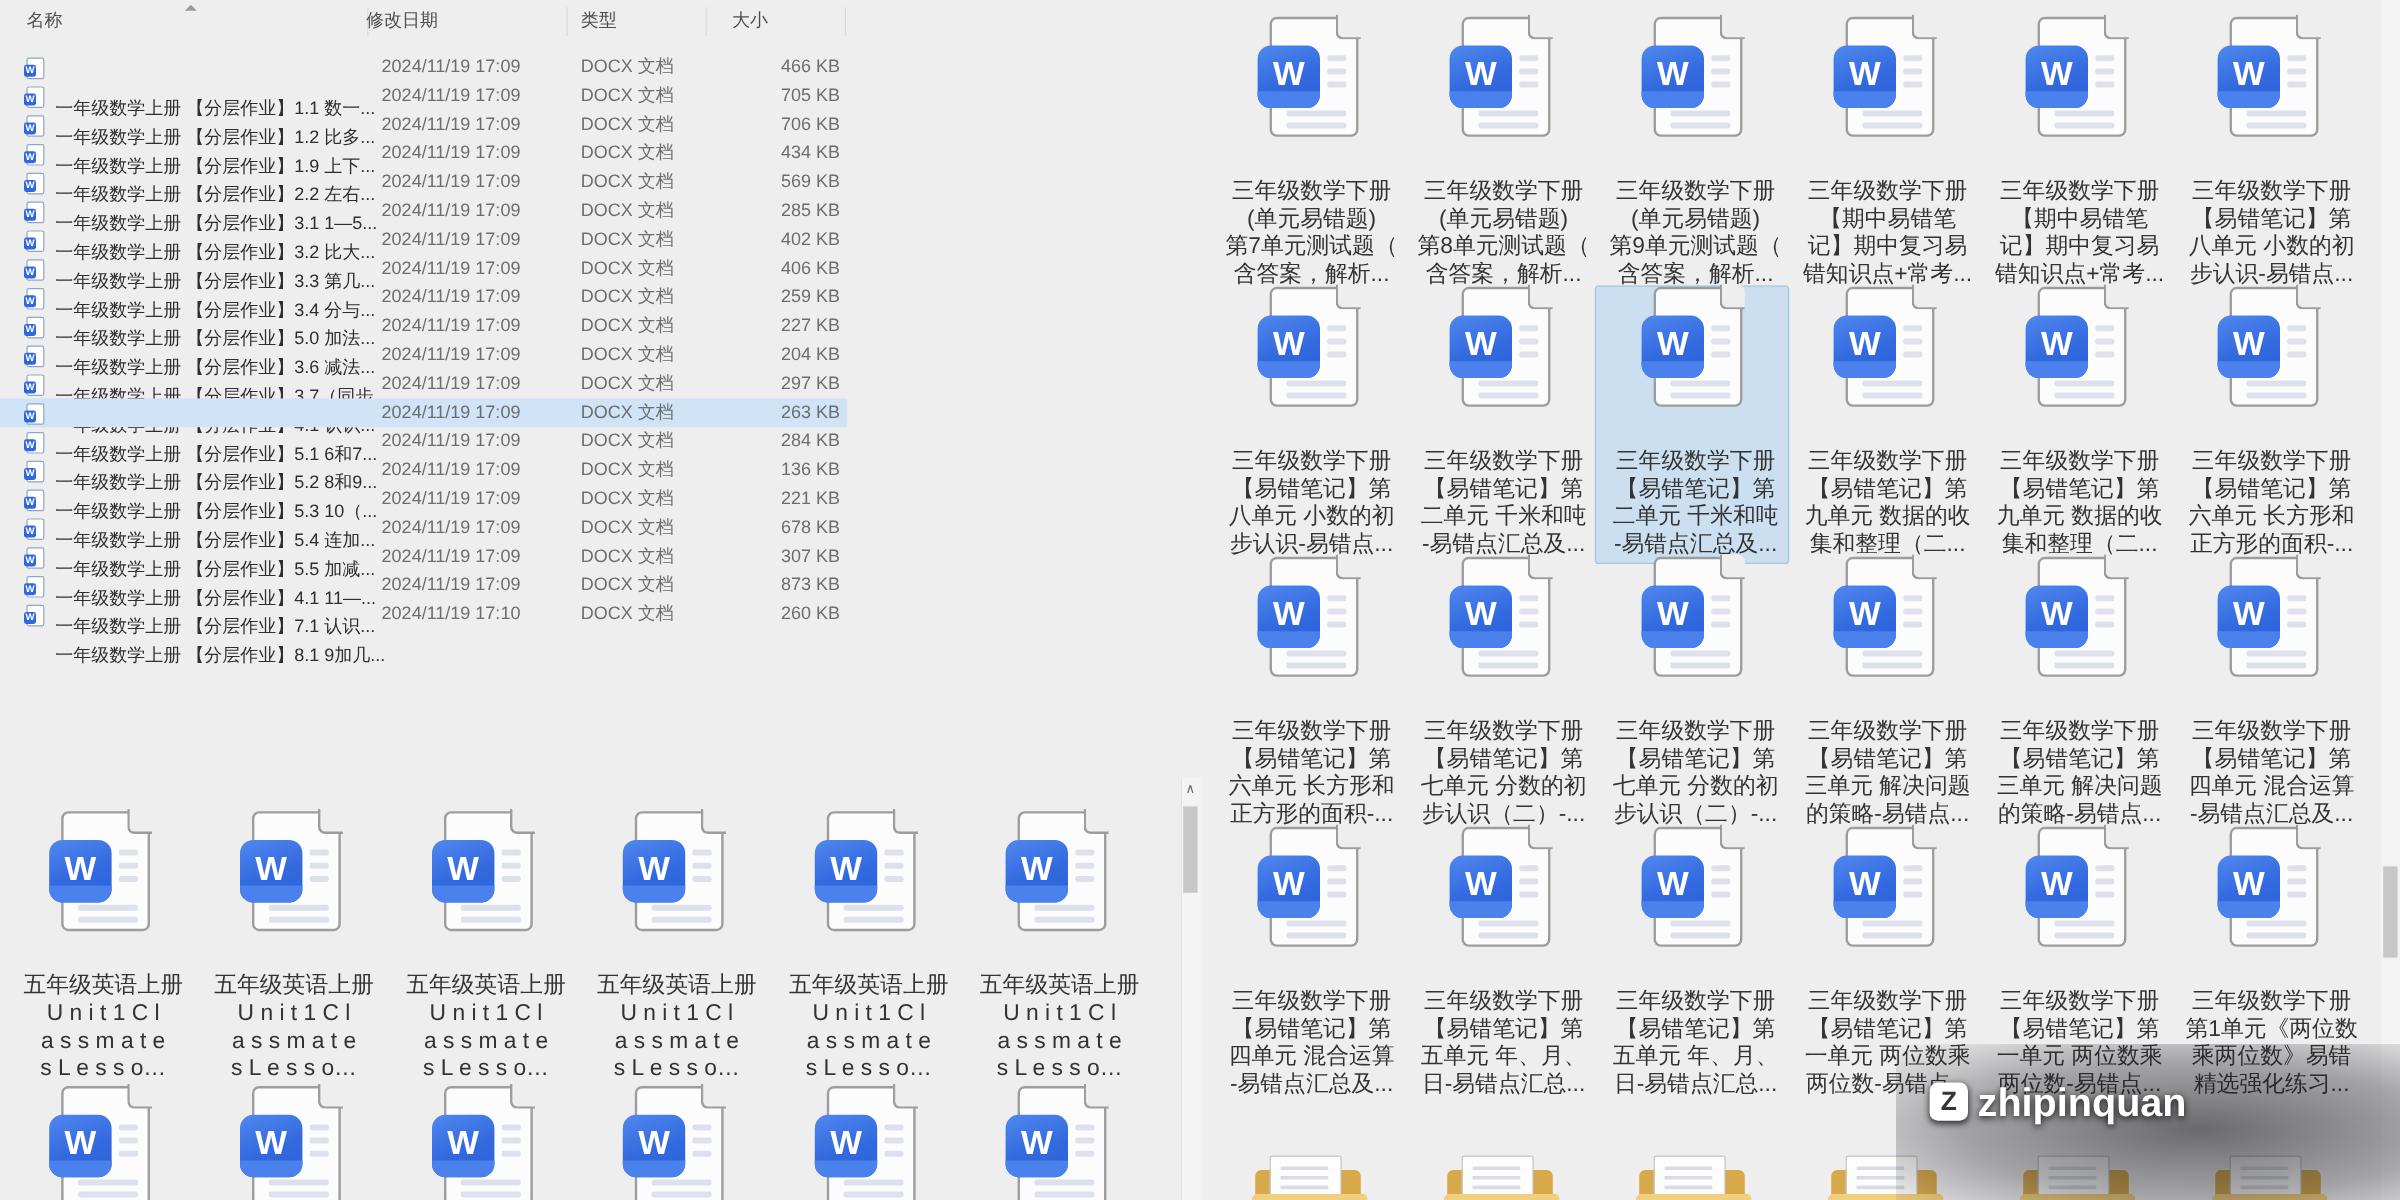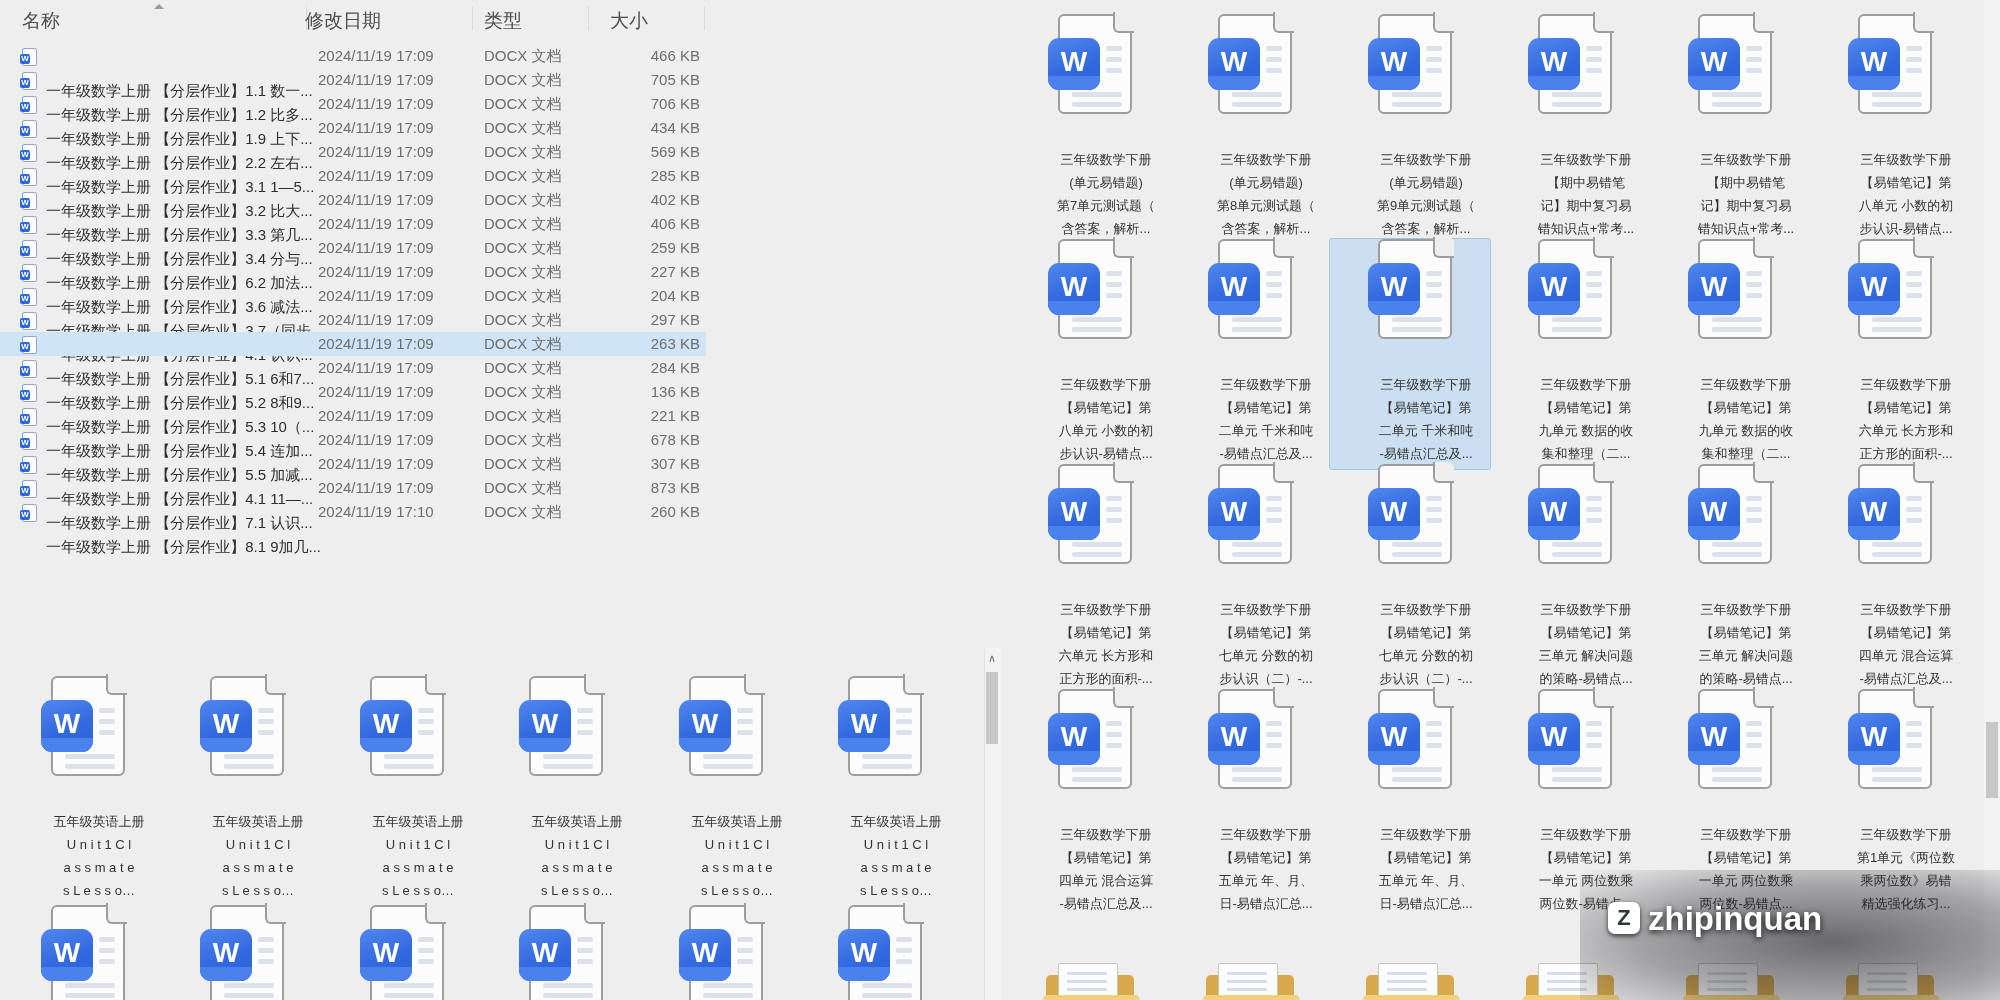--- a/index.html
+++ b/index.html
@@ -1,20 +1,20 @@
 <!DOCTYPE html>
 <html><head>
 <meta charset="utf-8">
 <style>
   html,body{margin:0;padding:0;background:#e4e4e4;}
   .canvas{position:relative;width:2000px;height:1000px;background:#eeeeef;overflow:hidden;
           font-family:"Liberation Sans","DejaVu Sans",sans-serif;color:#303030;}
 
   
-  .list-header{position:absolute;left:0;top:4px;width:710px;height:26px;font-size:19px;color:#4e4e4e;}
+  .list-header{position:absolute;left:0;top:4px;width:710px;height:26px;font-size:15px;color:#4e4e4e;}
   .hcell{position:absolute;top:4px;white-space:nowrap;cursor:default;}
   .hsep{position:absolute;top:2px;width:1px;height:24px;background:#dadada;}
   .sort-caret{position:absolute;top:0;width:0;height:0;border-left:5px solid transparent;
               border-right:5px solid transparent;border-bottom:5px solid #9a9a9a;}
   .lrow{position:absolute;left:0;width:706px;height:24px;font-size:15px;line-height:24px;white-space:nowrap;}
   .lrow.sel{background:#cfe4f6;}
   .lrow .name{position:absolute;left:46px;color:#2e2e2e;margin-top:35px;}
   .lrow .date{position:absolute;left:318px;color:#6d6d6d;}
   .lrow .type{position:absolute;left:484px;color:#6d6d6d;}
   .lrow .size{position:absolute;left:560px;width:140px;text-align:right;color:#6d6d6d;}
@@ -34,21 +34,21 @@
         border-top-right-radius:6px;}
   .bar{position:absolute;height:5px;border-radius:2px;background:#dde1eb;}
   .b1{left:46px;top:30px;width:16px;} .b2{left:46px;top:41px;width:16px;} .b3{left:46px;top:52px;width:16px;}
   .b4{left:12px;top:76px;width:50px;} .b5{left:12px;top:86px;width:50px;}
   .badge{position:absolute;left:0;top:24px;width:52px;height:52px;border-radius:11px;
          background:linear-gradient(160deg,#5187ef 0%,#3269de 55%,#2c62d8 100%);
          color:#fff;font-weight:bold;font-size:28px;text-align:center;line-height:48px;}
   .badge::after{content:"";position:absolute;left:0;bottom:0;width:100%;height:14px;
          border-radius:0 0 11px 11px;background:#4b81ec;}
   .badge i{position:relative;z-index:2;font-style:normal;}
-  .caption{position:absolute;left:16px;top:134px;width:160px;text-align:center;font-size:13px;
+  .caption{position:absolute;left:3px;top:134px;width:160px;text-align:center;font-size:19px;
            line-height:23px;color:#333;white-space:nowrap;}
 
   
   .folder{position:absolute;width:100px;height:80px;}
   .fback{position:absolute;left:6px;top:12px;width:88px;height:64px;background:#d7a94c;border-radius:5px 5px 0 0;}
   .fpaper{position:absolute;left:18px;top:0;width:58px;height:44px;background:#fdfdfd;
           border:1px solid #c4c4c4;border-radius:2px;}
   .fpaper .pl{position:absolute;left:8px;height:3px;width:40px;background:#d8dce6;border-radius:1px;}
   .ffront{position:absolute;left:2px;top:32px;width:96px;height:48px;background:#f2cf7d;
           border-radius:4px;transform:skewX(-4deg);}
@@ -155,21 +155,21 @@
         </div>
         <div class="name">一年级数学上册 【分层作业】3.4 分与...</div>
         <div class="date">2024/11/19 17:09</div>
         <div class="type">DOCX 文档</div>
         <div class="size">406 KB</div>
       </div>
       <div class="lrow" style="top:236px;">
         <div class="sicon">
           <div class="sbadge">W</div>
         </div>
-        <div class="name">一年级数学上册 【分层作业】6.2 加法...</div>
+        <div class="name">一年级数学上册 【分层作业】5.0 加法...</div>
         <div class="date">2024/11/19 17:09</div>
         <div class="type">DOCX 文档</div>
         <div class="size">259 KB</div>
       </div>
       <div class="lrow" style="top:260px;">
         <div class="sicon">
           <div class="sbadge">W</div>
         </div>
         <div class="name">一年级数学上册 【分层作业】3.6 减法...</div>
         <div class="date">2024/11/19 17:09</div>

